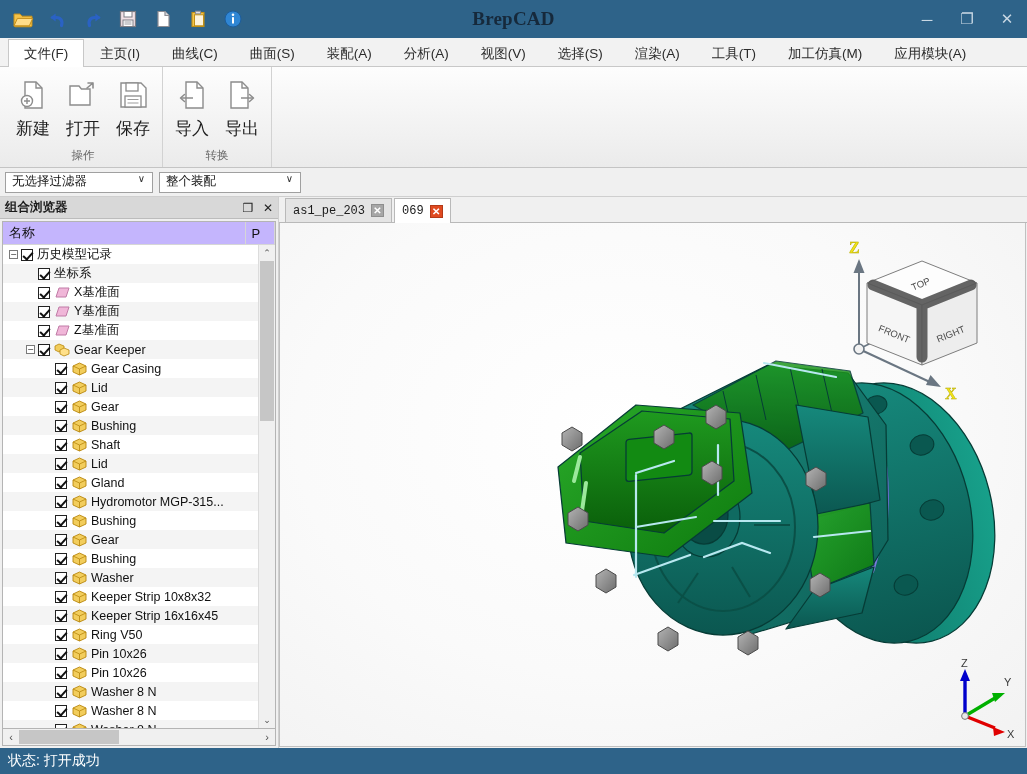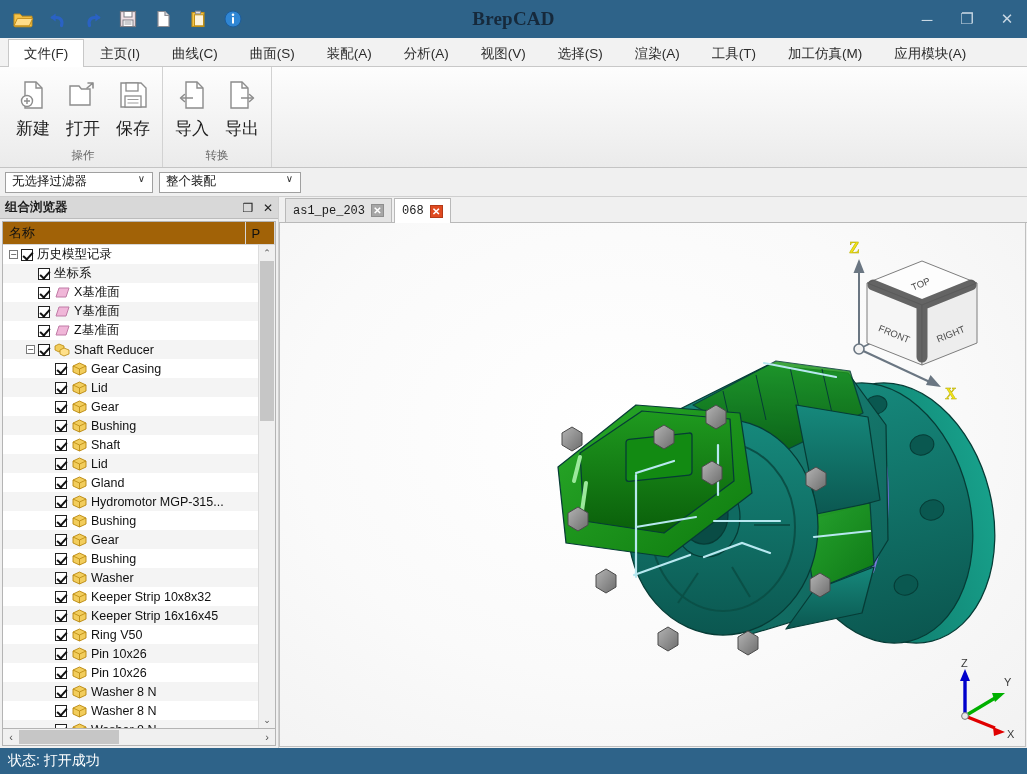--- a/index.html
+++ b/index.html
@@ -84,21 +84,21 @@
     display: flex; align-items: center; padding-left: 5px; font-size: 12.5px;
     font-weight: bold; color: #1b1b1b; flex: 0 0 22px;
   }
   .dock-title .sp { flex: 1; }
   .dock-btn { width: 20px; height: 20px; display: flex; align-items: center; justify-content: center;
               cursor: pointer; color: #222; font-size: 12px; }
 
   .treewrap { flex: 1; display: flex; flex-direction: column; min-height: 0;
               margin: 2px 2px 0 2px; border: 1px solid #b4b4b4; background: #fff; }
   .tree-head {
-    height: 23px; background: #a16207; border-bottom: 1px solid #d6d6d6;
+    height: 23px; background: #c4b5fd; border-bottom: 1px solid #d6d6d6;
     display: flex; align-items: flex-start; font-size: 13px; color: #111; flex: 0 0 23px;
     position: relative; overflow: hidden;
   }
   .th-col { padding-left: 6px; border-right: 1px solid #d6d6d6; height: 100%;
             display: flex; align-items: center; }
   .tree-body { flex: 1; display: flex; min-height: 0; }
   .tree-rows { flex: 1; overflow: hidden; position: relative; background: #fff; }
   .trow {
     height: 19px; display: flex; align-items: center; font-size: 12.5px; color: #111;
     white-space: nowrap; cursor: pointer; padding-right: 4px;
@@ -390,21 +390,21 @@
               <div class="trow">
                 <span class="dots" style="width: 23px; flex: 0 0 23px;"></span>
                 <span class="expander">−</span>
                 <span class="cbox on"></span>
                 <span class="ticon">
                   <svg width="16" height="14" viewBox="0 0 16 14">
                     <path d="M5 1 L10 3 L10 7 L5 9 L1 7 L1 3 Z" fill="#f2cd5c" stroke="#b8860b" stroke-width=".8"></path>
                     <path d="M10 5 L15 7 L15 11 L10 13 L6 11 L6 7 Z" fill="#ffe08a" stroke="#b8860b" stroke-width=".8"></path>
                   </svg>
                 </span>
-                <span class="tlabel">Shaft Reducer</span>
+                <span class="tlabel">Gear Keeper</span>
               </div>
               <div class="trow">
                 <span class="dots" style="width: 40px; flex: 0 0 40px;"></span>
                 <span class="expander blank"></span>
                 <span class="cbox on"></span>
                 <span class="ticon">
                   <svg width="15" height="14" viewBox="0 0 15 14">
                     <path d="M7.5 1 L14 4 L14 10 L7.5 13 L1 10 L1 4 Z" fill="#f2cd5c" stroke="#b8860b" stroke-width=".9"></path>
                     <path d="M1 4 L7.5 7 L14 4 M7.5 7 L7.5 13" fill="none" stroke="#b8860b" stroke-width=".8"></path>
                   </svg>
@@ -659,21 +659,21 @@
       </div>
     </div>
 
     <div class="vpcol">
       <div class="tabstrip" id="tabstrip">
           <div class="dtab">
             <span>as1_pe_203</span>
             <span class="tabclose">✕</span>
           </div>
           <div class="dtab active">
-            <span>068</span>
+            <span>069</span>
             <span class="tabclose">✕</span>
           </div>
         </div>
 
       <div class="viewport">
 
         <svg width="560" height="420" viewBox="0 0 560 420" style="position:absolute;left:238px;top:62px">
           <defs>
             <linearGradient id="tealA" x1="0" y1="0" x2="1" y2="1">
               <stop offset="0" stop-color="#1b8d7e"></stop>

